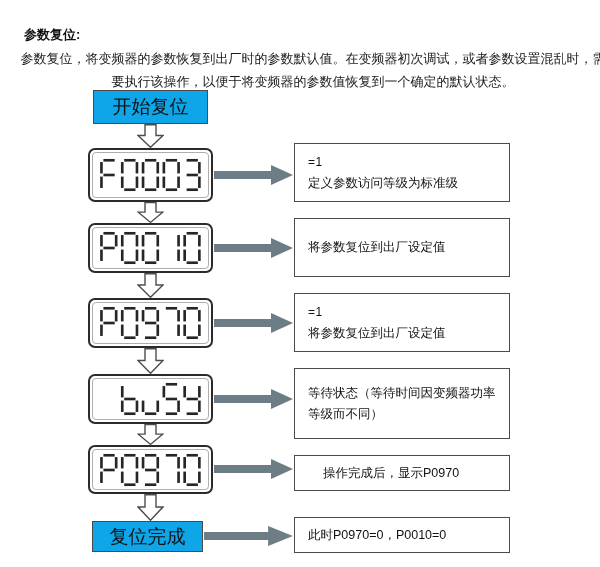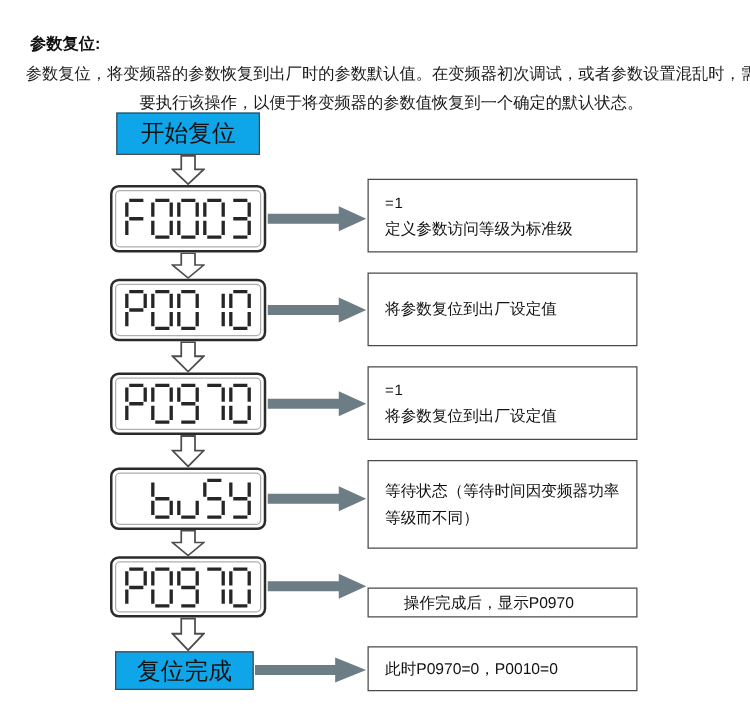--- a/index.html
+++ b/index.html
@@ -235,21 +235,21 @@
       <div class="txt">将参数复位到出厂设定值</div>
     </div>
     <div class="desc" style="top:293px;height:59px;">
       <div class="val">=1</div>
       <div class="txt">将参数复位到出厂设定值</div>
     </div>
     <div class="desc" style="top:368px;height:71px;">
 
       <div class="txt">等待状态（等待时间因变频器功率等级而不同）</div>
     </div>
-    <div class="desc" style="top:470px;height:24px;padding-left:28px;">
+    <div class="desc" style="top:455px;height:36px;padding-left:28px;">
 
       <div class="txt">操作完成后，显示P0970</div>
     </div>
     <div class="desc" style="top:517px;height:36px;">
       <div class="txt">此时P0970=0，P0010=0</div>
     </div>
 
   </div>
 </div>
 

